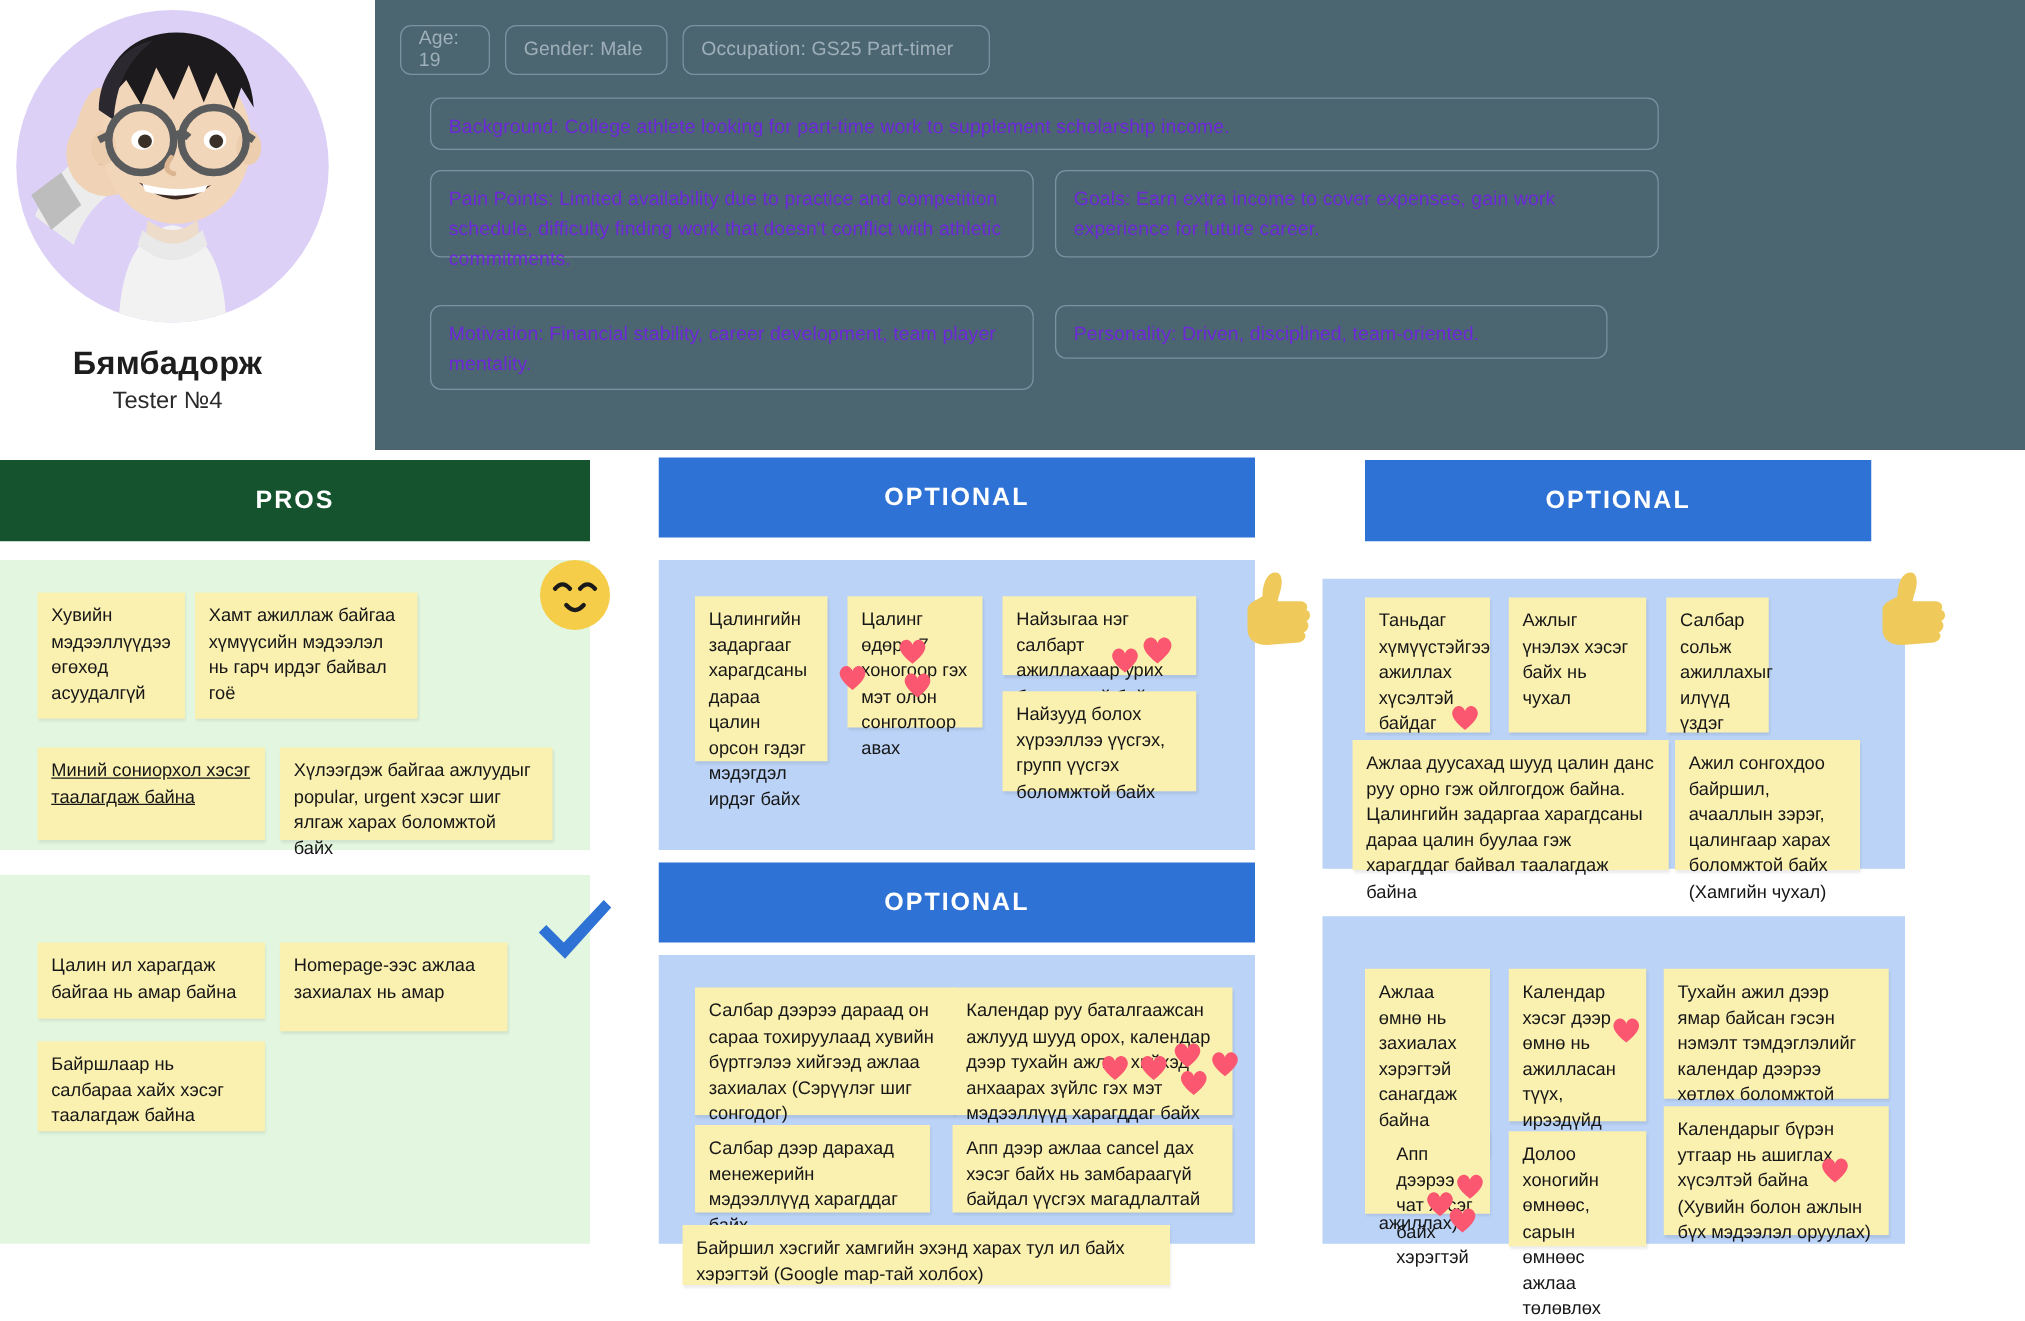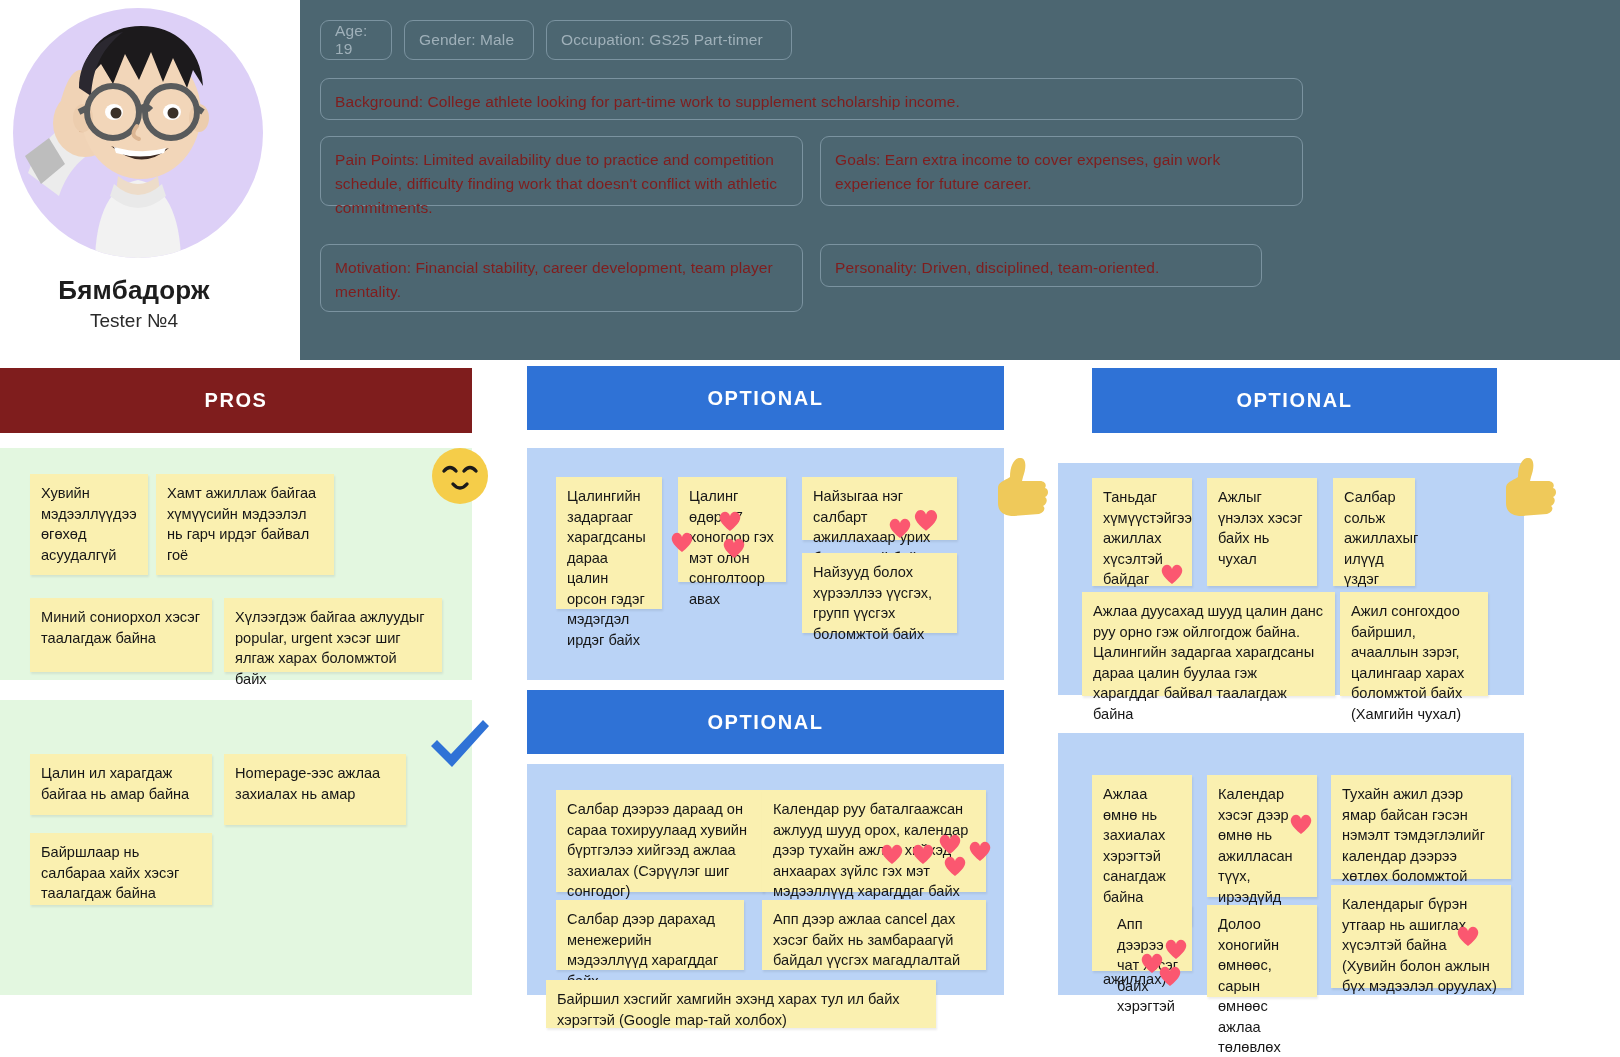--- a/index.html
+++ b/index.html
@@ -46,26 +46,27 @@
     font-size:15.5px;
     display:flex;align-items:center;
     padding:0 14px;
     box-sizing:border-box;
     letter-spacing:.1px;
   }
   .boxtext{
     position:absolute;
     border:1.5px solid #7b93a0;
     border-radius:9px;
-    color:#7f1d1d;
+    color:#6d28d9;
     font-size:15.5px;
     line-height:24px;
     padding:11px 14px;
     box-sizing:border-box;
     letter-spacing:.1px;
+    margin-left:24px;
   }
 
   
   .col-header{
     position:absolute;
     color:#ffffff;
     font-weight:bold;
     font-size:20px;
     letter-spacing:1.6px;
     display:flex;align-items:center;justify-content:center;
@@ -150,27 +151,27 @@
 <div class="boxtext" style="left:320px;top:78px;width:983px;height:42px;">Background: College athlete looking for part-time work to supplement scholarship income.</div>
 
 <div class="boxtext" style="left:320px;top:136px;width:483px;height:70px;">Pain Points: Limited availability due to practice and competition schedule, difficulty finding work that doesn't conflict with athletic commitments.</div>
 
 <div class="boxtext" style="left:820px;top:136px;width:483px;height:70px;">Goals: Earn extra income to cover expenses, gain work experience for future career.</div>
 
 <div class="boxtext" style="left:320px;top:244px;width:483px;height:68px;">Motivation: Financial stability, career development, team player mentality.</div>
 
 <div class="boxtext" style="left:820px;top:244px;width:442px;height:43px;">Personality: Driven, disciplined, team-oriented.</div>
 
-<div class="col-header" style="left:0;top:368px;width:472px;height:65px;background:#7f1d1d;">PROS</div>
+<div class="col-header" style="left:0;top:368px;width:472px;height:65px;background:#14532d;">PROS</div>
 
 <div class="panel" style="left:0;top:448px;width:472px;height:232px;background:#e3f7e0;"></div>
 
 <div class="note" style="left:30px;top:474px;width:118px;height:101px;">Хувийн мэдээллүүдээ өгөхөд асуудалгүй</div>
 <div class="note" style="left:156px;top:474px;width:178px;height:101px;">Хамт ажиллаж байгаа хүмүүсийн мэдээлэл нь гарч ирдэг байвал гоё</div>
-<div class="note" style="left:30px;top:598px;width:182px;height:74px;">Миний сониорхол хэсэг таалагдаж байна</div>
+<div class="note" style="left:30px;top:598px;width:182px;height:74px;text-decoration:underline;">Миний сониорхол хэсэг таалагдаж байна</div>
 <div class="note" style="left:224px;top:598px;width:218px;height:74px;">Хүлээгдэж байгаа ажлуудыг popular, urgent хэсэг шиг ялгаж харах боломжтой байх</div>
 
 <div class="emoji-smile" style="left:431px;top:447px;">
   <svg width="58" height="58" viewBox="0 0 58 58">
     <circle cx="29" cy="29" r="28" fill="#f5cd49"></circle>
     <path d="M13 24 q6 -7 12 0" fill="none" stroke="#1a1a1a" stroke-width="3.4" stroke-linecap="round"></path>
     <path d="M33 24 q6 -7 12 0" fill="none" stroke="#1a1a1a" stroke-width="3.4" stroke-linecap="round"></path>
     <path d="M22 37 q7 8 14 0" fill="none" stroke="#1a1a1a" stroke-width="3.4" stroke-linecap="round"></path>
   </svg>
 </div>

